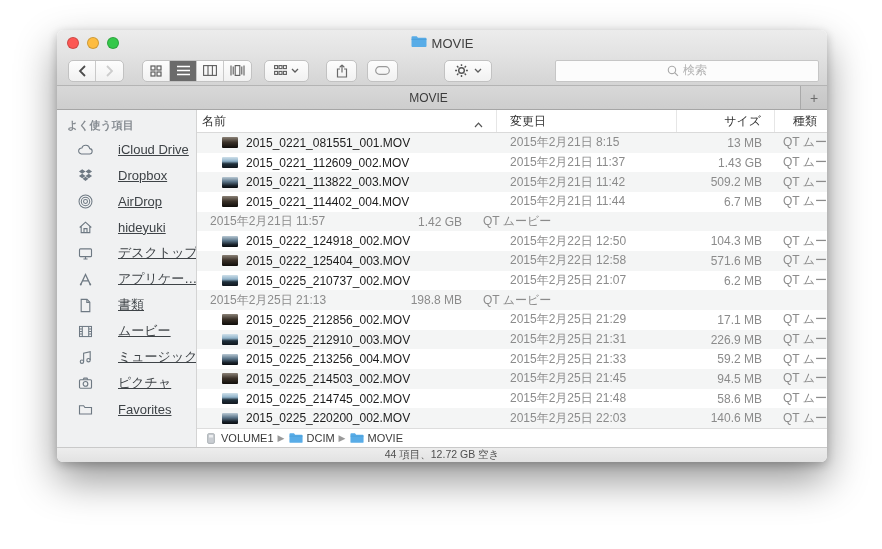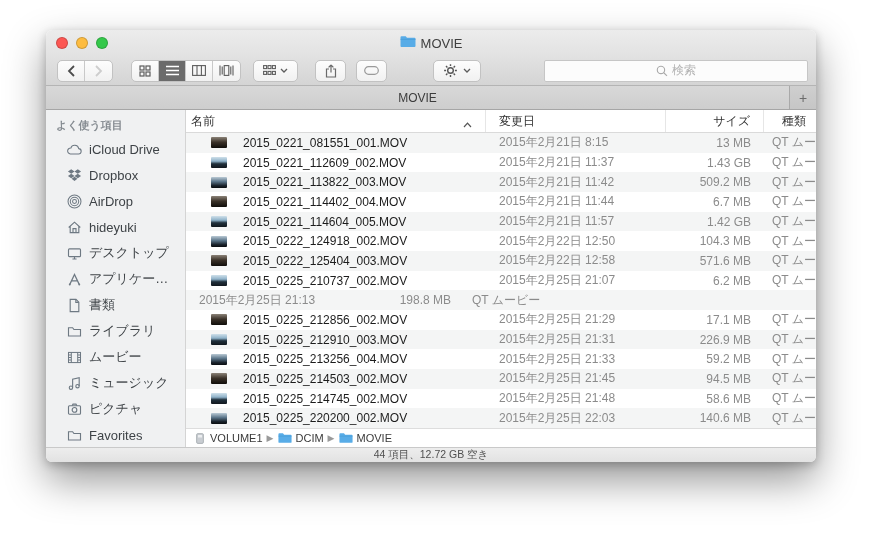--- a/index.html
+++ b/index.html
@@ -1,19 +1,19 @@
 <!DOCTYPE html>
 <html><head>
 <meta charset="utf-8">
 <style>
   html,body{margin:0;padding:0;width:882px;height:549px;background:#fff;overflow:hidden;
     font-family:"Liberation Sans","DejaVu Sans",sans-serif;-webkit-font-smoothing:antialiased;}
   *{box-sizing:border-box;}
 
-  .window{position:absolute;left:46px;top:30px;width:770px;height:432px;border-radius:6px;
+  .window{position:absolute;left:57px;top:30px;width:770px;height:432px;border-radius:6px;
     background:#fff;box-shadow:0 18px 40px rgba(0,0,0,.42),0 3px 10px rgba(0,0,0,.22);overflow:hidden;}
 
   
   .titlebar{height:26px;background:linear-gradient(#ececec,#e2e2e2);position:relative;
     display:flex;align-items:center;justify-content:center;}
   .traffic{position:absolute;left:10px;top:7px;display:flex;gap:8px;}
   .tl{width:12px;height:12px;border-radius:50%;border:1px solid rgba(0,0,0,.18);}
   .wintitle{display:flex;align-items:center;gap:5px;font-size:13px;color:#404040;}
 
   
@@ -38,43 +38,43 @@
   .tabbar{height:24px;background:#bfbfbf;border-bottom:1px solid #a6a6a6;display:flex;}
   .tab{flex:1;background:linear-gradient(#d8d8d8,#cecece);display:flex;align-items:center;
     justify-content:center;font-size:12px;color:#3c3c3c;border-right:1px solid #a9a9a9;}
   .newtab{width:26px;display:flex;align-items:center;justify-content:center;color:#6b6b6b;
     font-size:14px;background:linear-gradient(#cfcfcf,#c6c6c6);}
 
   
   .main{display:flex;height:337px;}
   .sidebar{width:140px;background:#f0f1f2;border-right:1px solid #d4d4d4;padding-top:4px;overflow:hidden;}
   .sbheader{height:22px;line-height:22px;padding-left:10px;font-size:11px;font-weight:bold;color:#848a90;}
-  .sbitem{height:26px;display:flex;align-items:center;padding-left:20px;gap:7px;
-    font-size:13px;color:#3e4347;white-space:nowrap;}
+  .sbitem{height:26px;display:flex;align-items:center;padding-left:20px;gap:25px;
+    font-size:13px;color:#3e4347;white-space:nowrap;text-decoration:underline;}
   .sbicon{width:16px;display:flex;justify-content:center;flex:none;}
 
   .content{flex:1;display:flex;flex-direction:column;min-width:0;}
 
   
   .lheader{height:23px;display:flex;border-bottom:1px solid #dadada;background:#fff;
     font-size:12px;color:#333;align-items:center;flex:none;}
   .hc{height:100%;display:flex;align-items:center;border-right:1px solid #e6e6e6;position:relative;}
   .hc:last-child{border-right:none;}
   .hc.name{width:300px;padding-left:5px;}
   .hc.date{width:180px;padding-left:13px;}
   .hc.size{width:98px;justify-content:flex-end;padding-right:13px;}
   .hc.kind{flex:1;padding-left:8px;overflow:hidden;justify-content:center;}
   .sortarrow{position:absolute;right:13px;top:7px;color:#555;}
 
   
   .rows{flex:1;display:flex;flex-direction:column;}
   .row{flex:1;display:flex;align-items:center;font-size:12px;min-height:0;}
   .row:nth-child(odd){background:#f4f5f5;}
   .cell{height:100%;display:flex;align-items:center;overflow:hidden;white-space:nowrap;}
-  .c-name{width:300px;padding-left:25px;color:#1c1c1c;gap:16px;}
+  .c-name{width:300px;padding-left:25px;color:#1c1c1c;gap:8px;}
   .c-date{width:180px;padding-left:13px;color:#8b8b8b;}
   .c-size{width:98px;justify-content:flex-end;padding-right:13px;color:#8b8b8b;}
   .c-kind{flex:1;padding-left:8px;color:#8b8b8b;}
   .thumb{width:16px;height:11px;border-radius:1px;flex:none;
     background:linear-gradient(180deg,#cfe0ea 0%,#8fb2c9 38%,#20303c 62%,#11171d 100%);}
   .row:nth-child(3n+1) .thumb{background:linear-gradient(180deg,#8b8277 0%,#3a3128 48%,#0f0d0a 100%);}
   .row:nth-child(3n) .thumb{background:linear-gradient(180deg,#b9c9d4 0%,#5a7488 42%,#1a232c 78%,#090c0f 100%);}
 
   
   .pathbar{height:19px;border-top:1px solid #ddd;display:flex;align-items:center;
@@ -283,28 +283,20 @@
                   <path d="M3.4 1.5h6.2l3 3v10H3.4z"></path>
                   <path d="M9.4 1.5v3.2h3.2"></path>
                 </g>
               </svg>
             </span>
             <span>書類</span>
           </div>
           <div class="sbitem">
             <span class="sbicon">
               <svg width="15" height="15" viewBox="0 0 16 16">
-                <path d="M1.6 12.8V4h4.4l1.4 1.9h7v6.9z" fill="none" stroke="#6e7983" stroke-width="1.2"></path>
-              </svg>
-            </span>
-            <span>ライブラリ</span>
-          </div>
-          <div class="sbitem">
-            <span class="sbicon">
-              <svg width="15" height="15" viewBox="0 0 16 16">
                 <g fill="none" stroke="#6e7983" stroke-width="1.1">
                   <rect x="1.6" y="2.6" width="12.8" height="10.8"></rect>
                   <path d="M4.6 2.6v10.8M11.4 2.6v10.8M1.6 5.4h3M1.6 8h3M1.6 10.6h3M11.4 5.4h3M11.4 8h3M11.4 10.6h3"></path>
                 </g>
               </svg>
             </span>
             <span>ムービー</span>
           </div>
           <div class="sbitem">
             <span class="sbicon">
@@ -391,24 +383,20 @@
           <div class="row">
             <div class="cell c-name">
               <span class="thumb"></span>
               <span>2015_0221_114402_004.MOV</span>
             </div>
             <div class="cell c-date">2015年2月21日 11:44</div>
             <div class="cell c-size">6.7 MB</div>
             <div class="cell c-kind">QT ムービー</div>
           </div>
           <div class="row">
-            <div class="cell c-name">
-              <span class="thumb"></span>
-              <span>2015_0221_114604_005.MOV</span>
-            </div>
             <div class="cell c-date">2015年2月21日 11:57</div>
             <div class="cell c-size">1.42 GB</div>
             <div class="cell c-kind">QT ムービー</div>
           </div>
           <div class="row">
             <div class="cell c-name">
               <span class="thumb"></span>
               <span>2015_0222_124918_002.MOV</span>
             </div>
             <div class="cell c-date">2015年2月22日 12:50</div>

